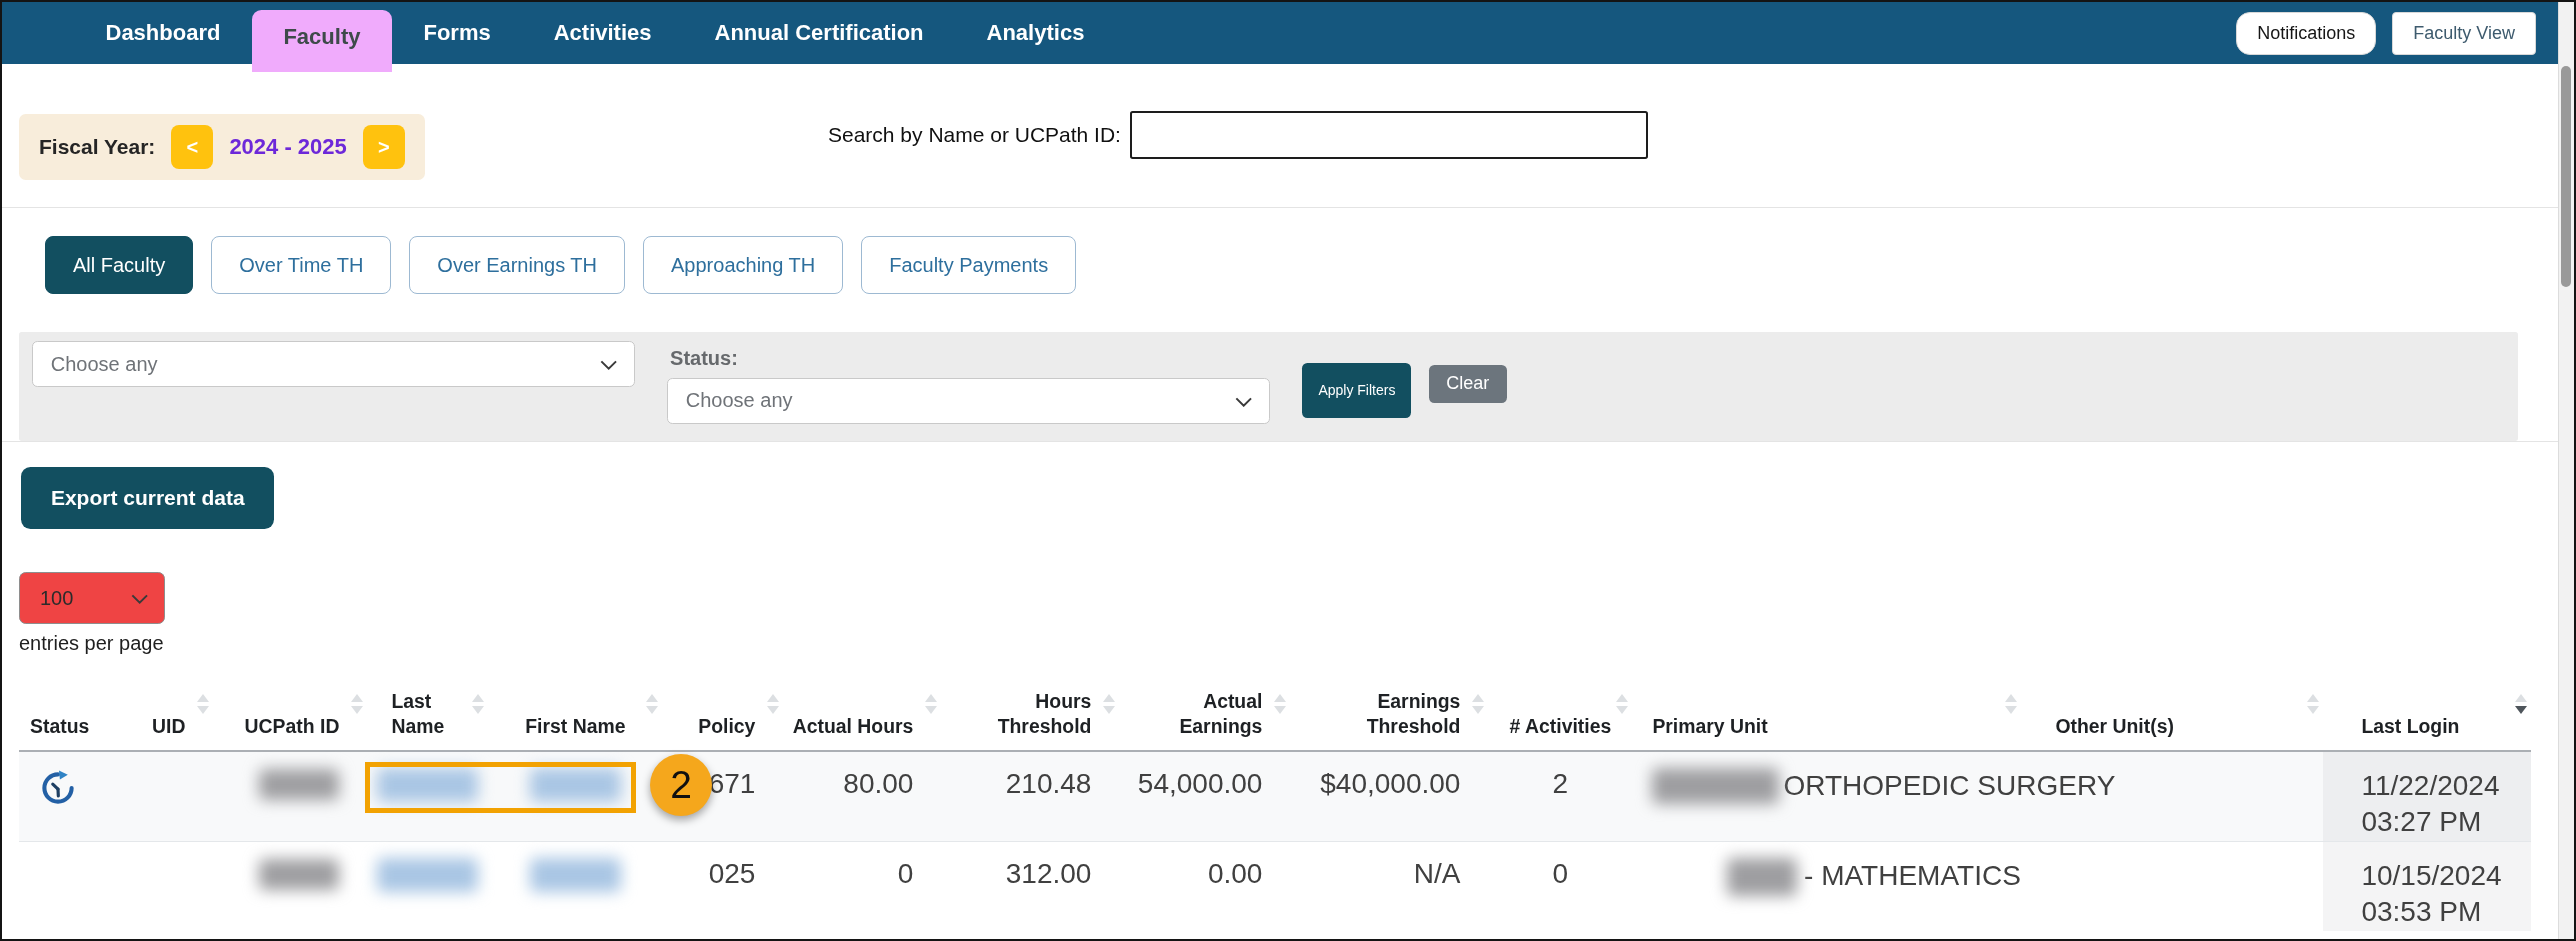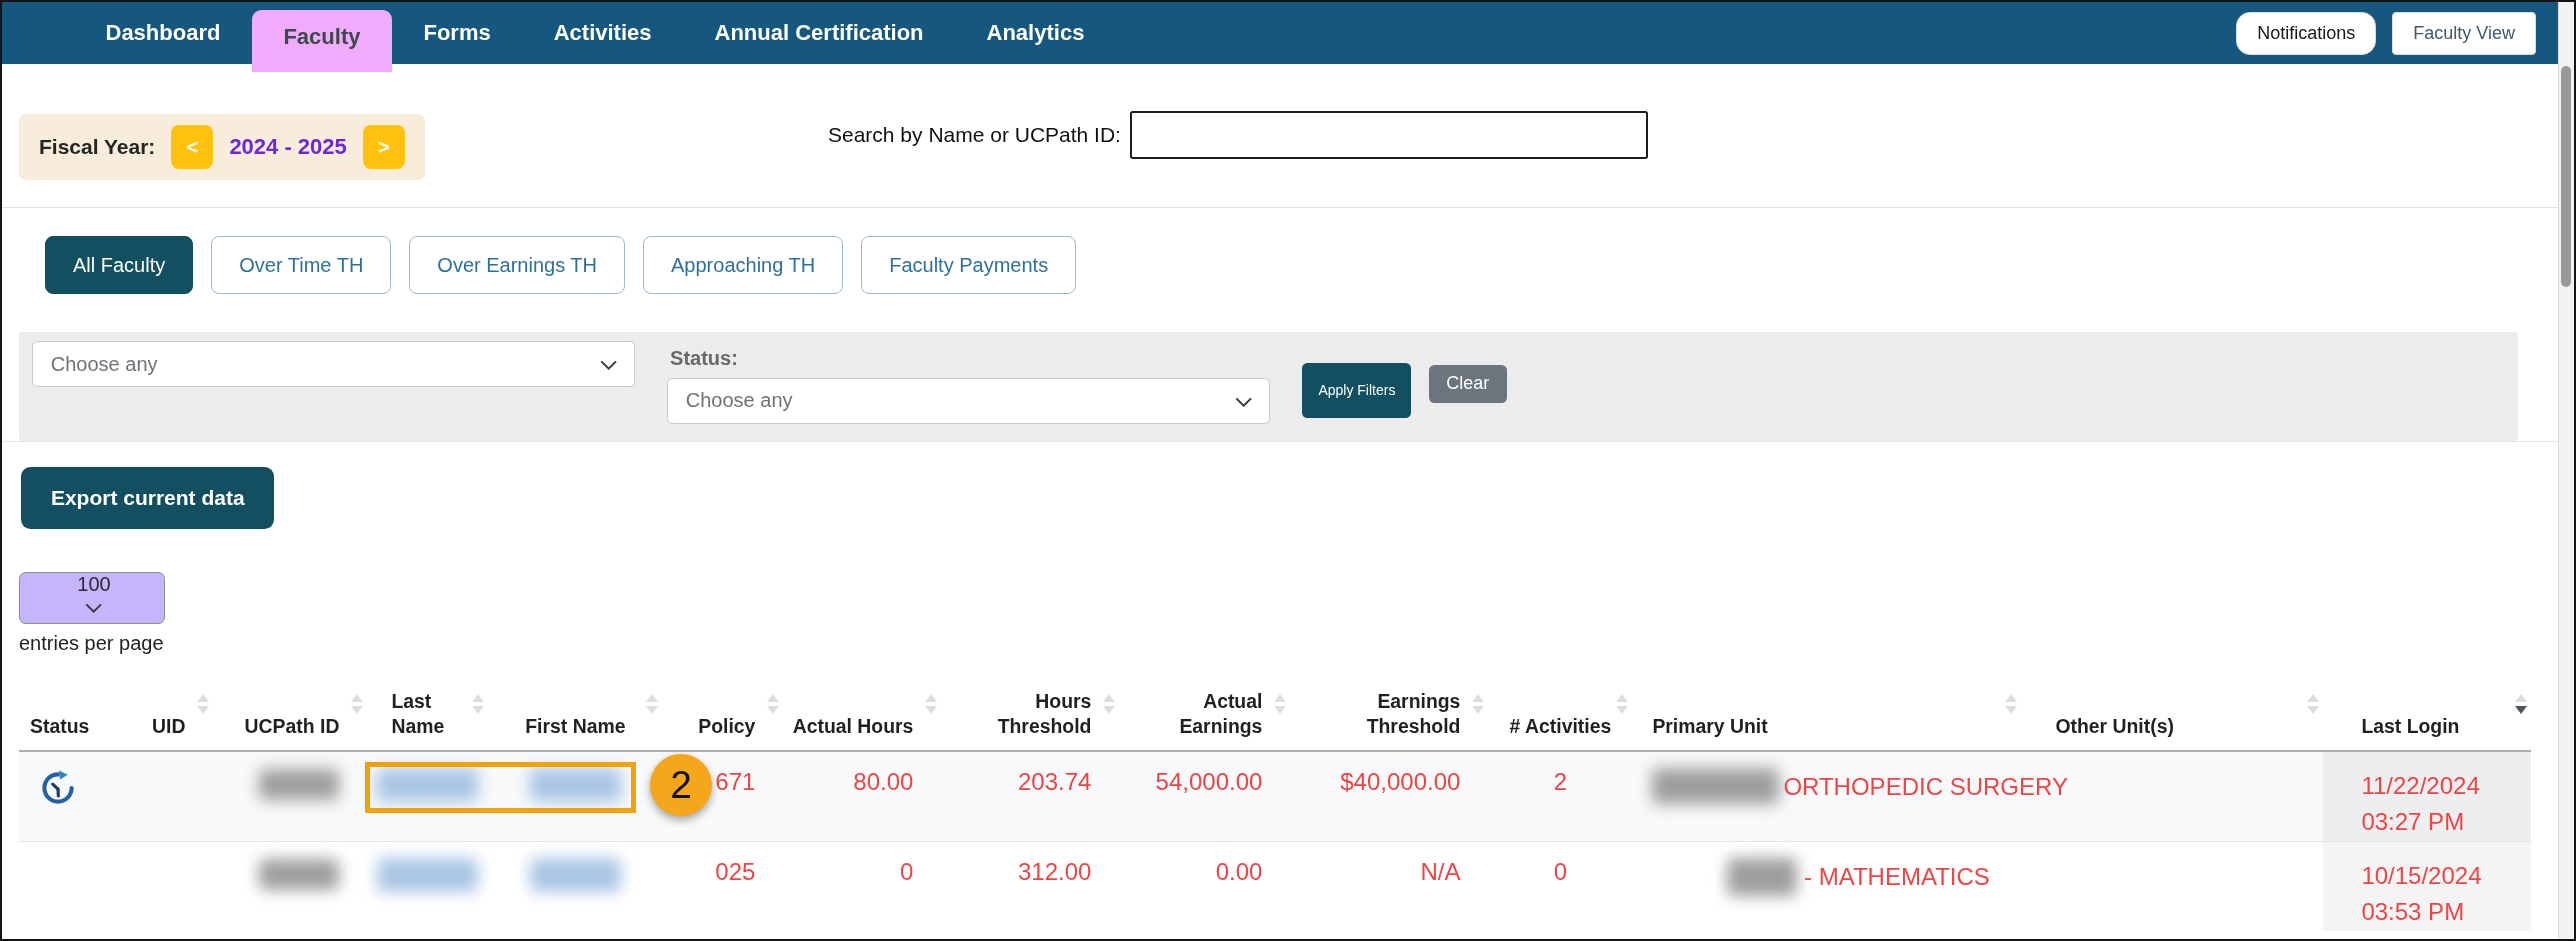--- a/index.html
+++ b/index.html
@@ -37,40 +37,40 @@
   .filter-panel{margin:38px 56px 0 17px;height:109px;background:#ECECEC;border-radius:2.7px;display:flex;padding:9.4px 0 0 13.4px;box-sizing:border-box;}
   .fgroup{width:603px;margin-right:32px;}
   .flabel{font-size:20px;font-weight:700;color:#66696C;margin:5.4px 0 8px 2.7px;}
   .fselect{height:44px;background:#fff;border:0.7px solid #C9C9C9;border-radius:5.4px;display:flex;align-items:center;justify-content:space-between;padding:0 17.4px;font-size:20px;color:#6F7378;cursor:pointer;}
   .fbuttons{display:flex;align-items:flex-start;margin-top:21.5px;}
   .btn-apply{height:55px;padding:0 16px;background:var(--teal-dark);color:#fff;border:none;border-radius:5.4px;font-size:14px;font-family:inherit;cursor:pointer;white-space:nowrap;}
   .btn-clear{height:38px;margin:2px 0 0 17.4px;padding:0 17.4px;background:var(--gray-button);color:#fff;border:none;border-radius:5.4px;font-size:18px;font-family:inherit;cursor:pointer;}
   
   .export-btn{display:block;margin:25px 0 0 19.4px;height:62px;padding:0 29.5px;background:var(--teal-dark);color:#fff;border:none;border-radius:9.4px;font-size:21px;font-weight:700;font-family:inherit;cursor:pointer;}
   .pagesize{margin:43px 0 0 17px;}
-  .ps-select{width:146px;height:52px;border:0.7px solid #8E8E8E;border-radius:6.7px;display:flex;align-items:center;padding:0 16px 0 20px;font-size:20px;color:#2B2B2B;background:#c4b5fd;box-sizing:border-box;cursor:pointer;flex-direction:column;}
+  .ps-select{width:146px;height:52px;border:0.7px solid #8E8E8E;border-radius:6.7px;display:flex;align-items:center;justify-content:space-between;padding:0 16px 0 20px;font-size:20px;color:#2B2B2B;background:#ef4444;box-sizing:border-box;cursor:pointer;}
   .ps-label{font-size:20px;color:#1F1F1F;margin-top:8px;height:23px;}
   
   .table-wrap{margin:4px 0 0 17.4px;}
   table{border-collapse:collapse;table-layout:fixed;width:2511px;}
   thead th{height:80px;vertical-align:bottom;padding:0 0 10.7px 0;font-size:19.4px;font-weight:700;color:#1E2124;position:relative;border-bottom:2px solid #ABAFB4;cursor:pointer;}
   .th-label{line-height:25px;}
   th.al-right .th-label{text-align:right;padding-right:28px;}
   th.al-center .th-label{text-align:center;}
   th.col-status .th-label{text-align:left;padding-left:10.7px;}
   th.col-last_name .th-label{text-align:left;padding-left:24px;}
   th.col-primary_unit .th-label{text-align:left;padding-left:20px;}
   th.col-other_units .th-label{text-align:left;padding-left:34px;}
   th.col-last_login .th-label{text-align:left;padding-left:38px;}
   .sorter{position:absolute;right:4px;top:50%;transform:translateY(-50%);display:flex;flex-direction:column;gap:4px;align-items:center;}
   .tri{width:0;height:0;border-left:6.7px solid transparent;border-right:6.7px solid transparent;}
   .tri.up{border-bottom:8.7px solid #DCDFE2;}
   .tri.dn{border-top:8.7px solid #DCDFE2;}
   .tri.dn.on{border-top-color:#4E555B;}
-  tbody td{height:69px;vertical-align:top;padding-top:16px;font-size:24px;color:#ef4444;box-sizing:border-box;}
+  tbody td{height:69px;vertical-align:top;padding-top:16px;font-size:28px;color:#404040;box-sizing:border-box;}
   tbody tr:first-child{background:#F8F9FA;}
   tbody tr+tr td{border-top:1.3px solid #E4E7EA;}
   td.al-right{text-align:right;padding-right:28px;}
   td.al-center{text-align:center;}
   td.col-last_name,td.col-first_name{text-align:center;}
   td.col-status{padding-left:20px;padding-top:17.4px;}
   td.col-primary_unit{padding-left:20px;white-space:nowrap;}
   td.col-other_units{padding-left:34px;}
   td.col-last_login{padding-left:38px;background:rgba(40,45,50,0.05);}
   .ll-date,.ll-time{line-height:36px;}
@@ -302,21 +302,21 @@
       <path d="M12 12.7 L12.2 17.0" stroke="#1E3F63" stroke-width="2" stroke-linecap="round" fill="none"></path>
     </svg>
   </span>
 </td>
           <td class="col-uid al-right"></td>
           <td class="col-ucpath_id al-right"><span class="blob gray b-ucpath"></span></td>
           <td class="col-last_name al-left"><span class="blob blue b-ln"></span></td>
           <td class="col-first_name al-center"><span class="blob blue b-fn"></span></td>
           <td class="col-policy al-right">671</td>
           <td class="col-actual_hours al-right">80.00</td>
-          <td class="col-hours_threshold al-right">203.74</td>
+          <td class="col-hours_threshold al-right">210.48</td>
           <td class="col-actual_earnings al-right">54,000.00</td>
           <td class="col-earnings_threshold al-right">$40,000.00</td>
           <td class="col-num_activities al-center">2</td>
           <td class="col-primary_unit al-left"><span class="blob gray b-pu1"></span><span class="pu-text">ORTHOPEDIC SURGERY</span></td>
           <td class="col-other_units al-left"></td>
           <td class="col-last_login al-left">
             <div class="ll-date">11/22/2024</div>
             <div class="ll-time">03:27 PM</div>
           </td>
         </tr>

